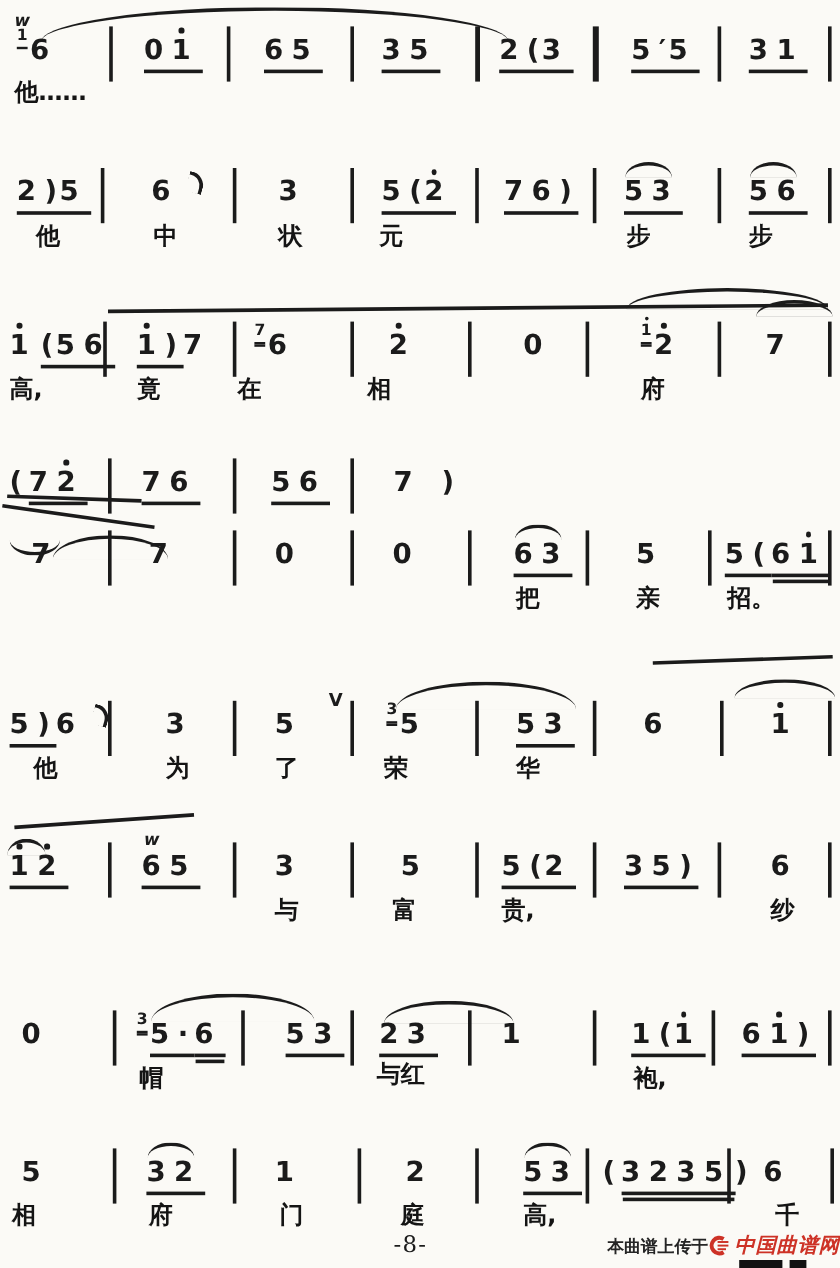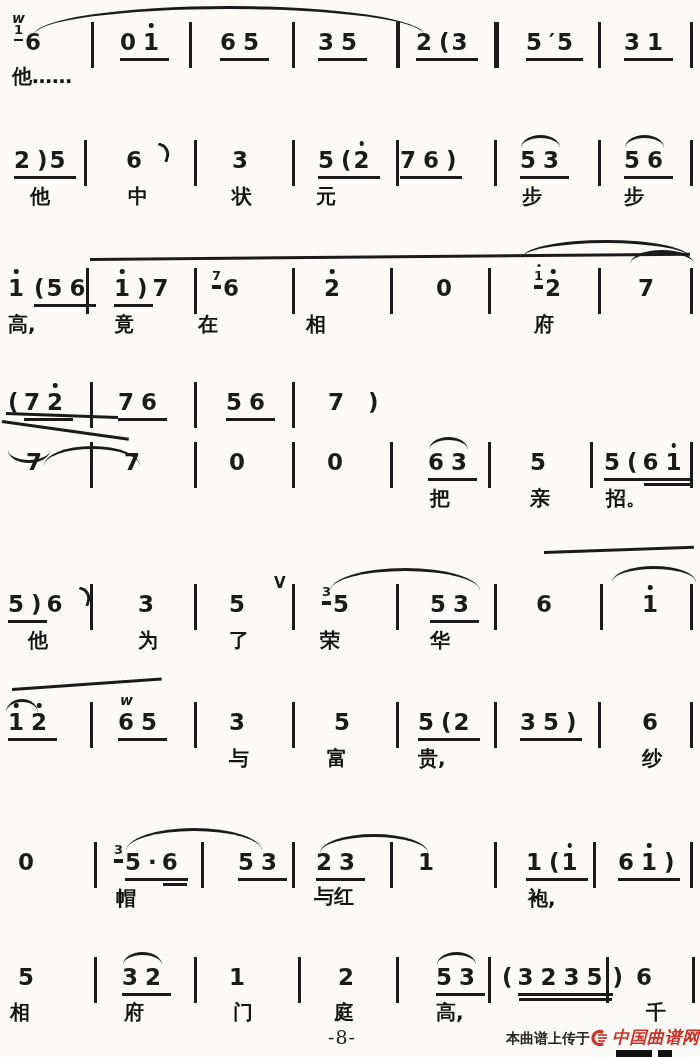--- a/index.html
+++ b/index.html
@@ -94,21 +94,21 @@
       </div>
       <div class="bar" style="left: 194px;"></div>
       <div class="group" style="left: 232px;">
         <span class="part u0"><span class="ch">3</span></span>
       </div>
       <div class="bar" style="left: 292px;"></div>
       <div class="group" style="left: 318px;">
         <span class="part u1"><span class="ch">5</span><span class="ch narrow">(</span><span class="ch hi">2</span></span>
       </div>
       <div class="bar" style="left: 396px;"></div>
-      <div class="group" style="left: 400px;">
+      <div class="group" style="left: 420px;">
         <span class="part u1"><span class="ch">7</span><span class="ch">6</span><span class="ch narrow">)</span></span>
       </div>
       <div class="bar" style="left: 494px;"></div>
       <div class="group" style="left: 520px;">
         <span class="part u1"><span class="ch">5</span><span class="ch">3</span></span>
       </div>
       <div class="tie" style="left: 521px; width: 39px;"></div>
       <div class="bar" style="left: 598px;"></div>
       <div class="group" style="left: 624px;">
         <span class="part u1"><span class="ch">5</span><span class="ch">6</span></span>

